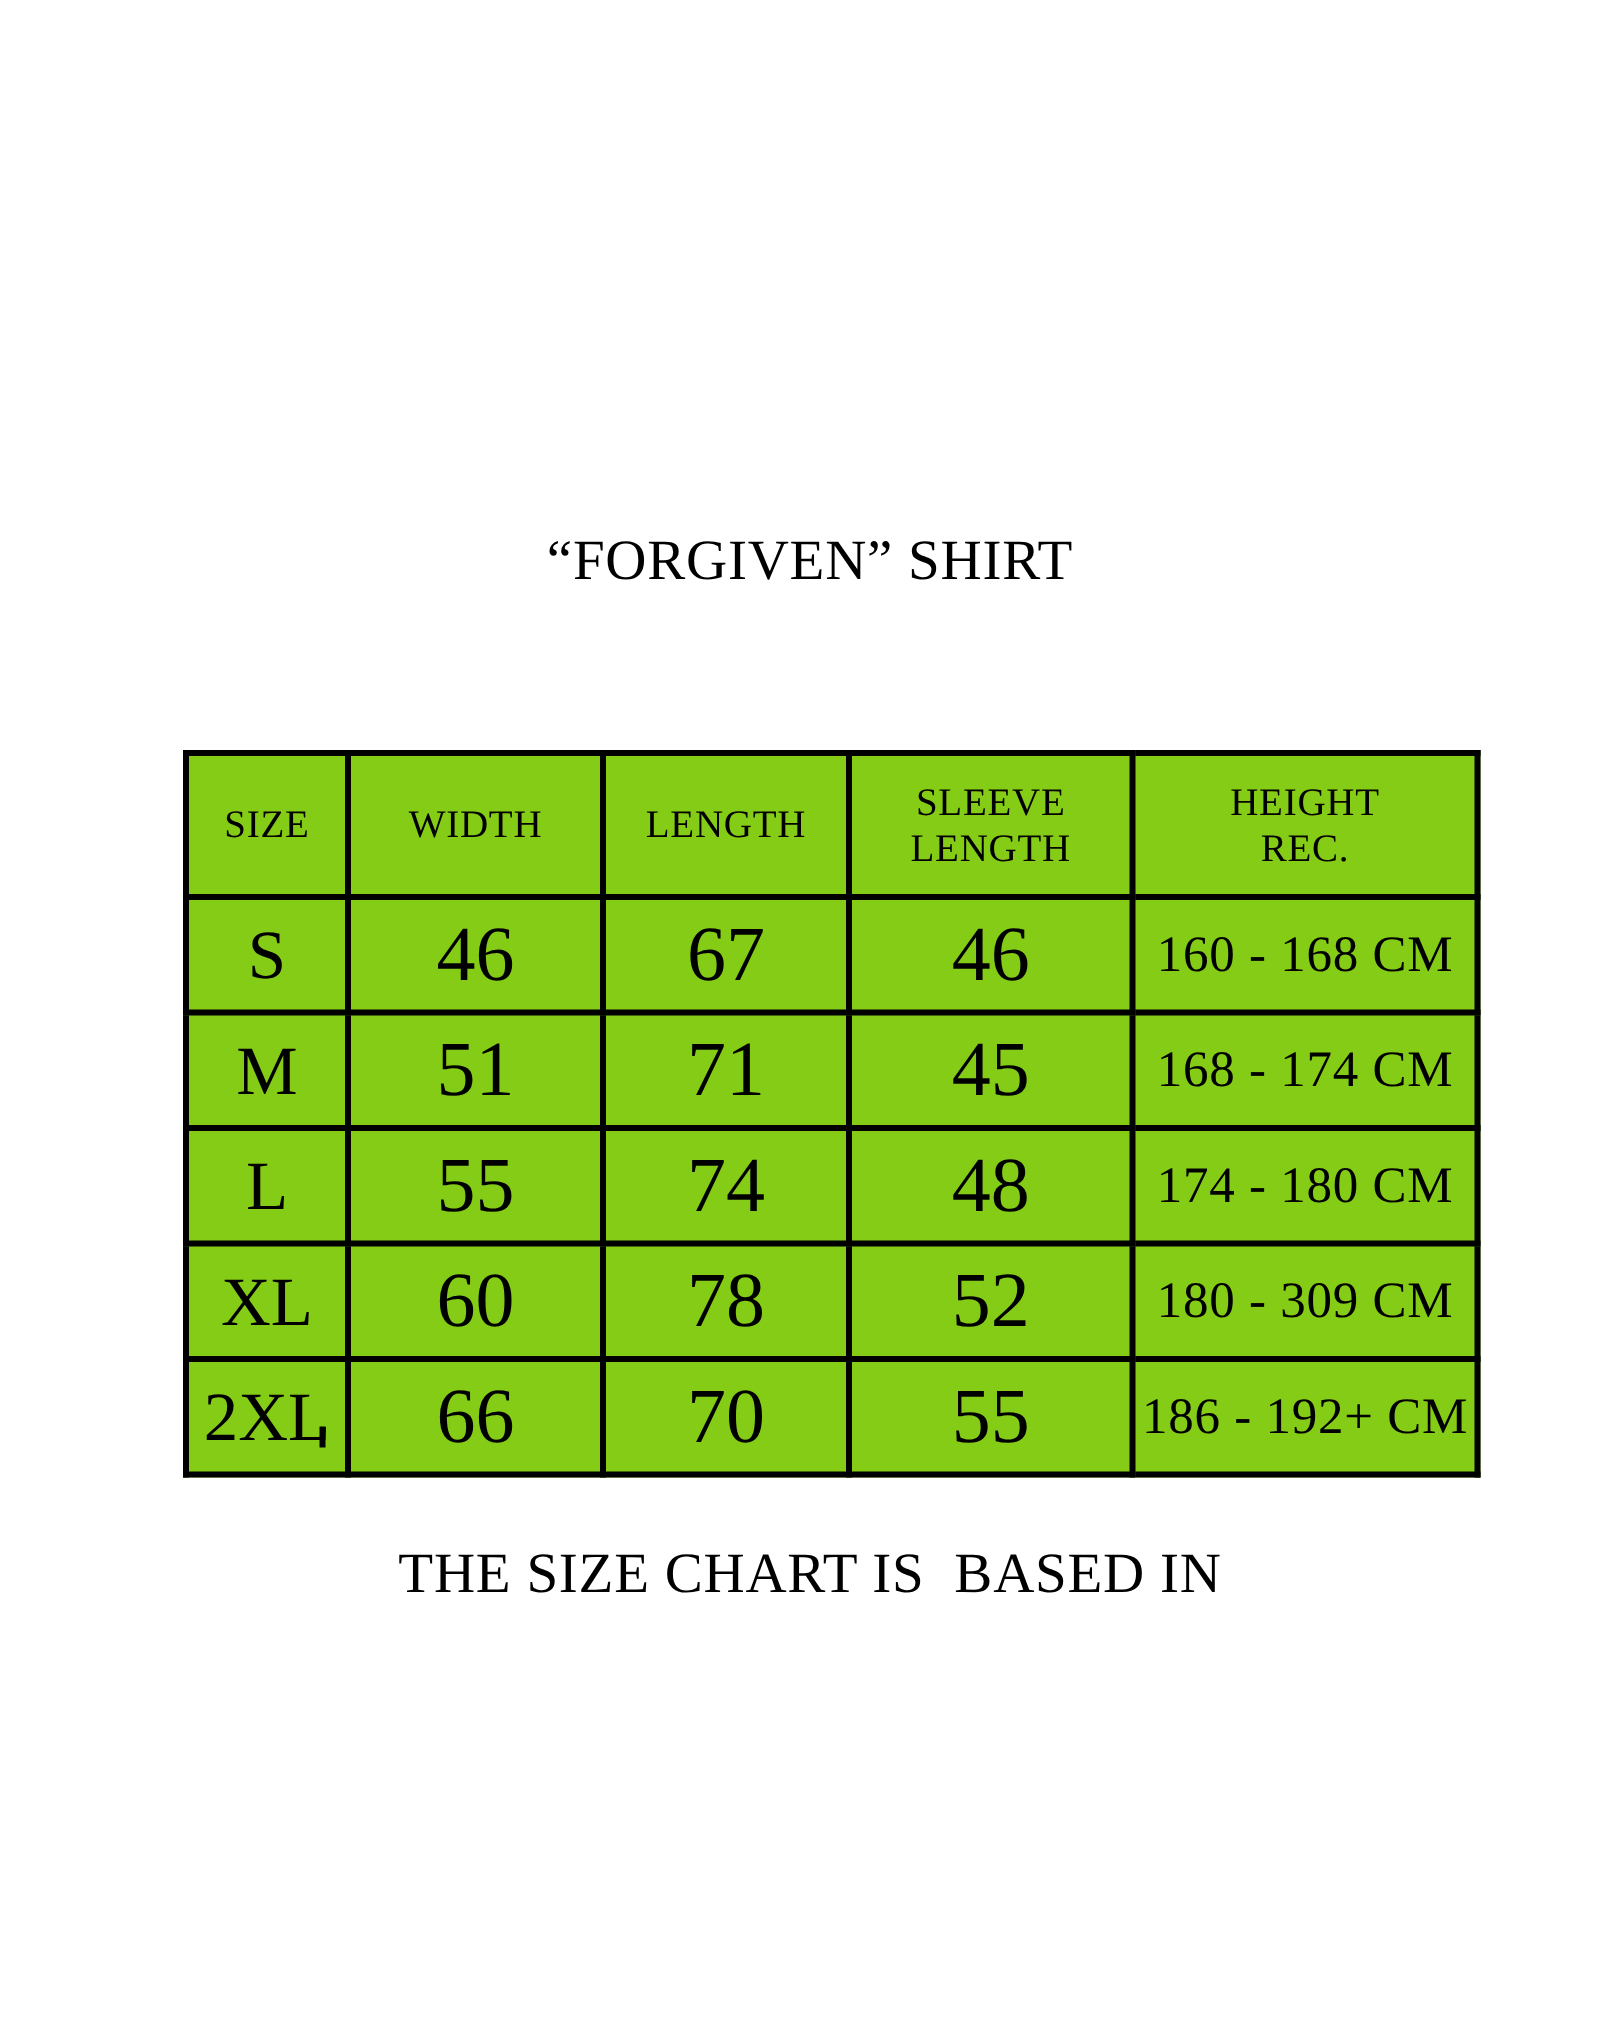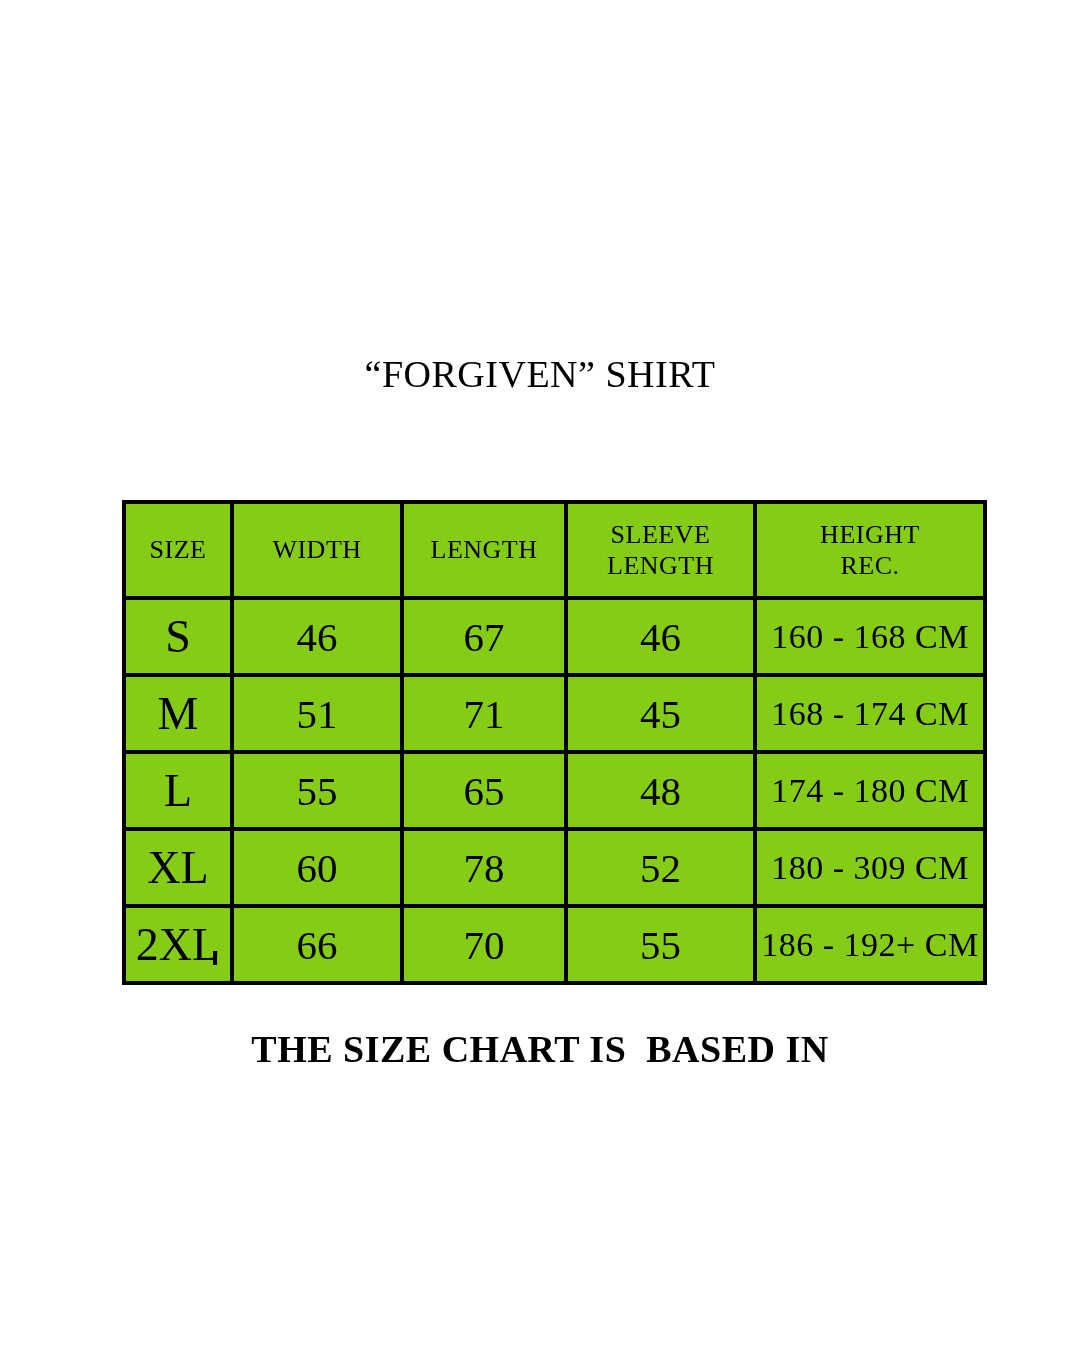--- a/index.html
+++ b/index.html
@@ -55,21 +55,21 @@
     font-size: 26px;
     font-weight: normal;
     white-space: pre-line;
     line-height: 1.2;
     letter-spacing: 0.5px;
   }
   .size-table tbody tr {
     height: 77px;
   }
   .size-table tbody td {
-    font-size: 41px;
+    font-size: 52px;
   }
   .size-table tbody td:first-child {
     font-size: 46px;
   }
   .size-table tbody td:last-child {
     font-size: 34px;
     letter-spacing: 0.5px;
   }
   col.col-size { width: 108px; }
   col.col-width { width: 170px; }
@@ -89,21 +89,20 @@
     top: 1025px;
     left: 0;
     width: 1080px;
     text-align: center;
     font-size: 38px;
     line-height: 48px;
     letter-spacing: 0.5px;
   }
   .footer-note .line {
     white-space: pre-wrap;
-    font-weight: bold;
   }
 </style>
 </head>
 <body>
 
 <div class="page">
 
   <h1 class="title">“FORGIVEN” SHIRT</h1>
 
   <table class="size-table">
@@ -136,21 +135,21 @@
         <tr>
           <td>M</td>
           <td>51</td>
           <td>71</td>
           <td>45</td>
           <td>168 - 174 CM</td>
         </tr>
         <tr>
           <td>L</td>
           <td>55</td>
-          <td>65</td>
+          <td>74</td>
           <td>48</td>
           <td>174 - 180 CM</td>
         </tr>
         <tr>
           <td>XL</td>
           <td>60</td>
           <td>78</td>
           <td>52</td>
           <td>180 - 309 CM</td>
         </tr>

